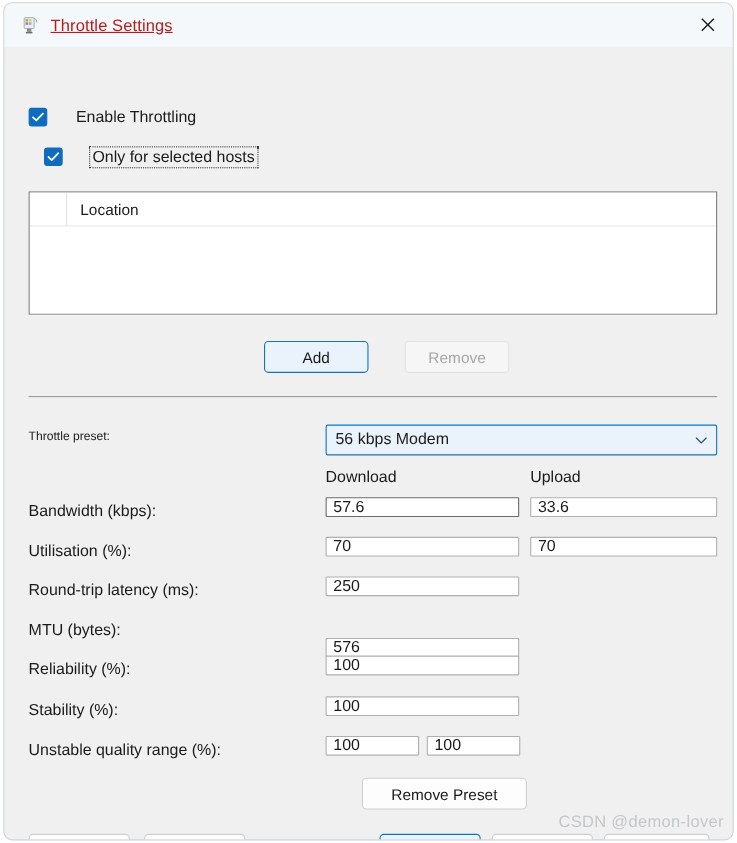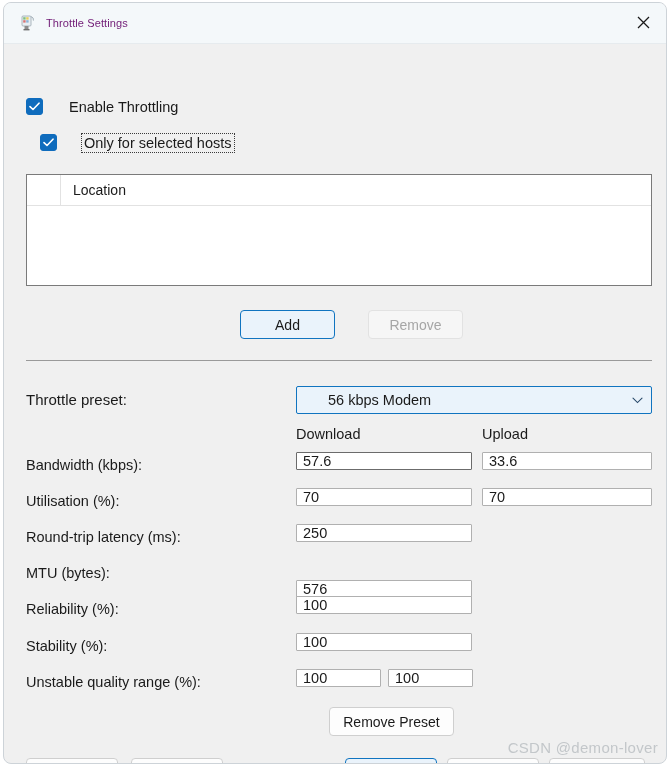--- a/index.html
+++ b/index.html
@@ -40,23 +40,24 @@
   }
   .app-icon {
     width: 18px;
     height: 18px;
     margin-left: 14px;
     margin-right: 10px;
     flex: none;
     position: relative;
   }
   .title-text {
-    font-size: 11px;
-    color: #701a75;
+    font-size: 15px;
+    color: #b91c1c;
     letter-spacing: 0.1px;
+    text-decoration: underline;
   }
   .close-btn {
     position: absolute;
     right: 0;
     top: 0;
     width: 46px;
     height: 39px;
     display: flex;
     align-items: center;
     justify-content: center;
@@ -184,37 +185,36 @@
     width: 626px;
     height: 1px;
     background: #9a9a9a;
   }
 
   
   .preset-label {
     position: absolute;
     left: 22px;
     top: 347px;
-    font-size: 15px;
+    font-size: 11px;
     color: #1a1a1a;
   }
   .combo {
     position: absolute;
     left: 292px;
     top: 342px;
     width: 356px;
     height: 28px;
     background: #eaf3fb;
     border: 1px solid #1074c0;
     border-radius: 2px;
     box-sizing: border-box;
     display: flex;
     align-items: center;
     cursor: pointer;
-    padding-left: 23px;
   }
   .combo-text {
     flex: 1;
     padding-left: 8px;
     font-size: 14.5px;
     color: #1a1a1a;
   }
   .combo-arrow {
     width: 28px;
     display: flex;
@@ -255,21 +255,21 @@
     outline: none;
   }
   .field.hovered { border-color: #6b6b6b; }
   .field.dl { left: 292px; width: 176px; }
   .field.ul { left: 478px; width: 170px; }
   .field.half-a { left: 292px; width: 85px; }
   .field.half-b { left: 384px; width: 85px; }
 
   
   .btn-addpreset    { position: absolute; left: 222px; top: 663px; width: 95px;  height: 29px; }
-  .btn-removepreset { position: absolute; left: 325px; top: 663px; width: 125px; height: 29px; }
+  .btn-removepreset { position: absolute; left: 325px; top: 663px; width: 150px; height: 29px; }
 
   
   .btn-import { position: absolute; left: 22px;  top: 714px; width: 92px;  height: 30px; }
   .btn-export { position: absolute; left: 127px; top: 714px; width: 92px;  height: 30px; }
   .btn-ok     { position: absolute; left: 341px; top: 714px; width: 92px;  height: 30px; }
   .btn-cancel { position: absolute; left: 443px; top: 714px; width: 92px;  height: 30px; }
   .btn-help   { position: absolute; left: 545px; top: 714px; width: 96px;  height: 30px; }
 
   
   .watermark {

